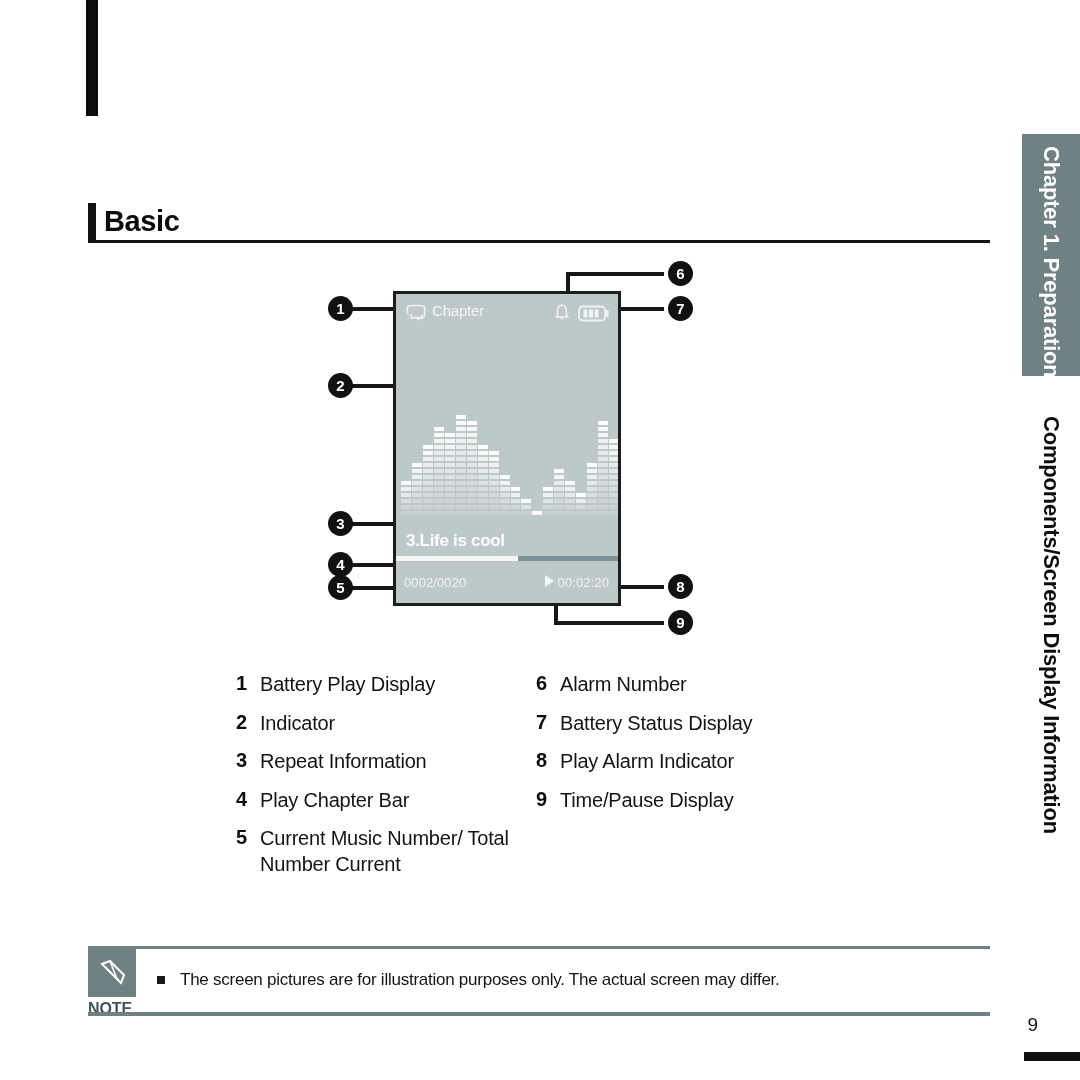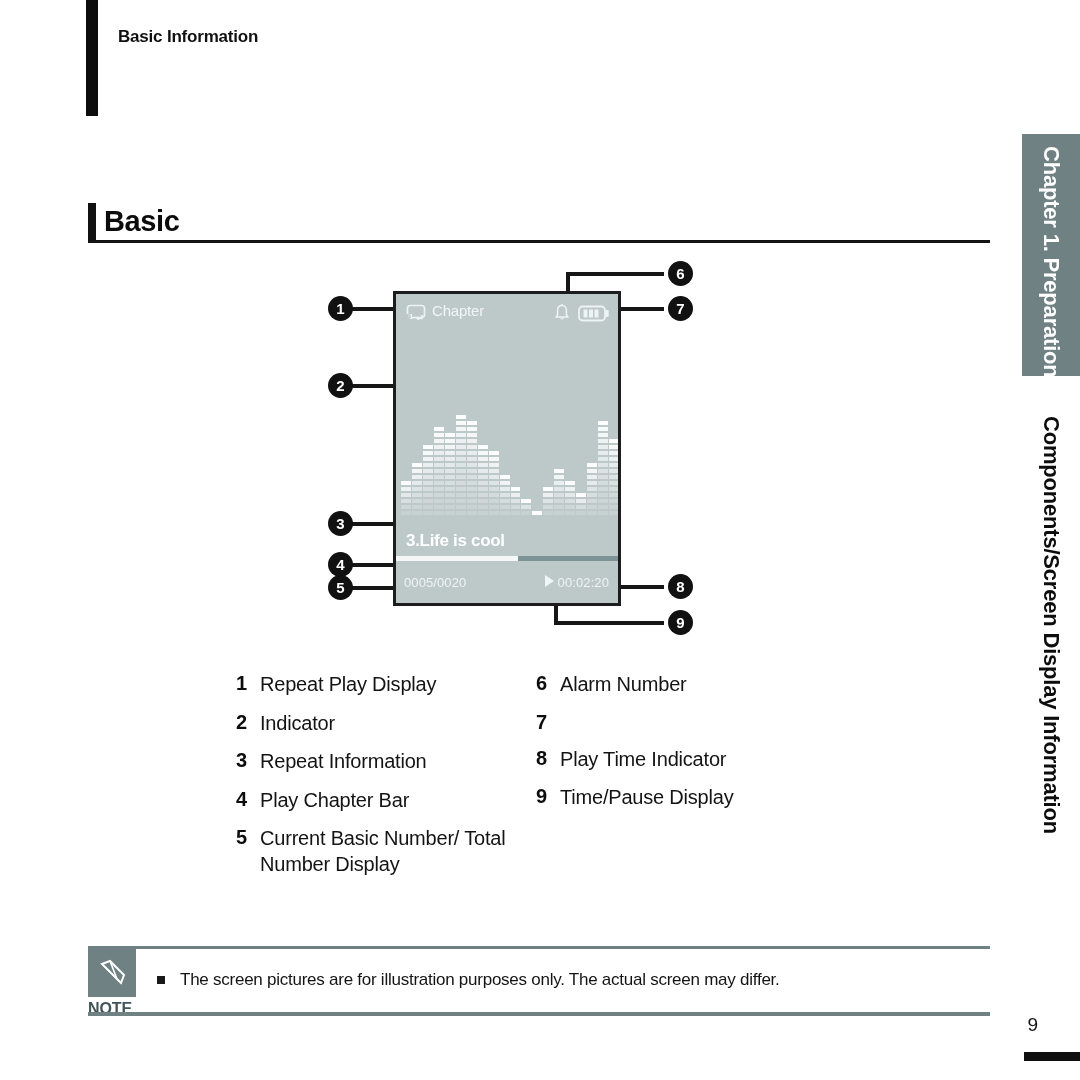--- a/index.html
+++ b/index.html
@@ -266,21 +266,20 @@
   #footer-bar {
     position: absolute; left: 1024px; top: 1052px;
     width: 56px; height: 9px; background: #101010;
   }
 </style>
 </head>
 <body>
 
 <div id="header-accent-bar"></div>
 <div id="header-block">
-  <div id="eyebrow-title">Basic Information</div>
 </div>
 
 <div id="section-accent-bar"></div>
 <div id="section-title">Basic</div>
 <div id="section-rule"></div>
 
 <div id="chapter-tab">
   <div id="chapter-tab-label">Chapter 1. Preparation</div>
 </div>
 <div id="chapter-subtab-label">Components/Screen Display Information</div>
@@ -778,69 +777,70 @@
         <div class="eq-seg" style="background: transparent;"></div>
       </div>
     </div>
 
   <div id="music-title">3.Life is cool</div>
 
   <div id="play-status-bar">
     <div id="play-status-fill" style="width: 55%;"></div>
   </div>
 
-  <div id="track-counter">0005/0020</div>
+  <div id="track-counter">0002/0020</div>
   <div id="play-pause-icon"></div>
   <div id="play-time">00:02:20</div>
 </div>
 
 <div class="callout" style="left:328px; top:296px;">1</div>
 <div class="callout" style="left:328px; top:373px;">2</div>
 <div class="callout" style="left:328px; top:511px;">3</div>
 <div class="callout" style="left:328px; top:552px;">4</div>
 <div class="callout" style="left:328px; top:575px;">5</div>
 <div class="callout" style="left:668px; top:261px;">6</div>
 <div class="callout" style="left:668px; top:296px;">7</div>
 <div class="callout" style="left:668px; top:574px;">8</div>
 <div class="callout" style="left:668px; top:610px;">9</div>
 
 <div id="legend">
   <div class="legend-col" id="legend-col-left">
       <div class="legend-item">
         <div class="legend-num">1</div>
-        <div class="legend-label">Repeat Play Display</div>
+        <div class="legend-label">Battery Play Display</div>
       </div>
       <div class="legend-item">
         <div class="legend-num">2</div>
         <div class="legend-label">Indicator</div>
       </div>
       <div class="legend-item">
         <div class="legend-num">3</div>
         <div class="legend-label">Repeat Information</div>
       </div>
       <div class="legend-item">
         <div class="legend-num">4</div>
         <div class="legend-label">Play Chapter Bar</div>
       </div>
       <div class="legend-item">
         <div class="legend-num">5</div>
-        <div class="legend-label">Current Basic Number/ Total Number Display</div>
+        <div class="legend-label">Current Music Number/ Total Number Current</div>
       </div>
     </div>
   <div class="legend-col" id="legend-col-right">
       <div class="legend-item">
         <div class="legend-num">6</div>
         <div class="legend-label">Alarm Number</div>
       </div>
       <div class="legend-item">
         <div class="legend-num">7</div>
+        <div class="legend-label">Battery Status Display</div>
       </div>
       <div class="legend-item">
         <div class="legend-num">8</div>
-        <div class="legend-label">Play Time Indicator</div>
+        <div class="legend-label">Play Alarm Indicator</div>
       </div>
       <div class="legend-item">
         <div class="legend-num">9</div>
         <div class="legend-label">Time/Pause Display</div>
       </div>
     </div>
 </div>
 
 <div id="note-rule-top"></div>
 <div id="note-icon-box">

